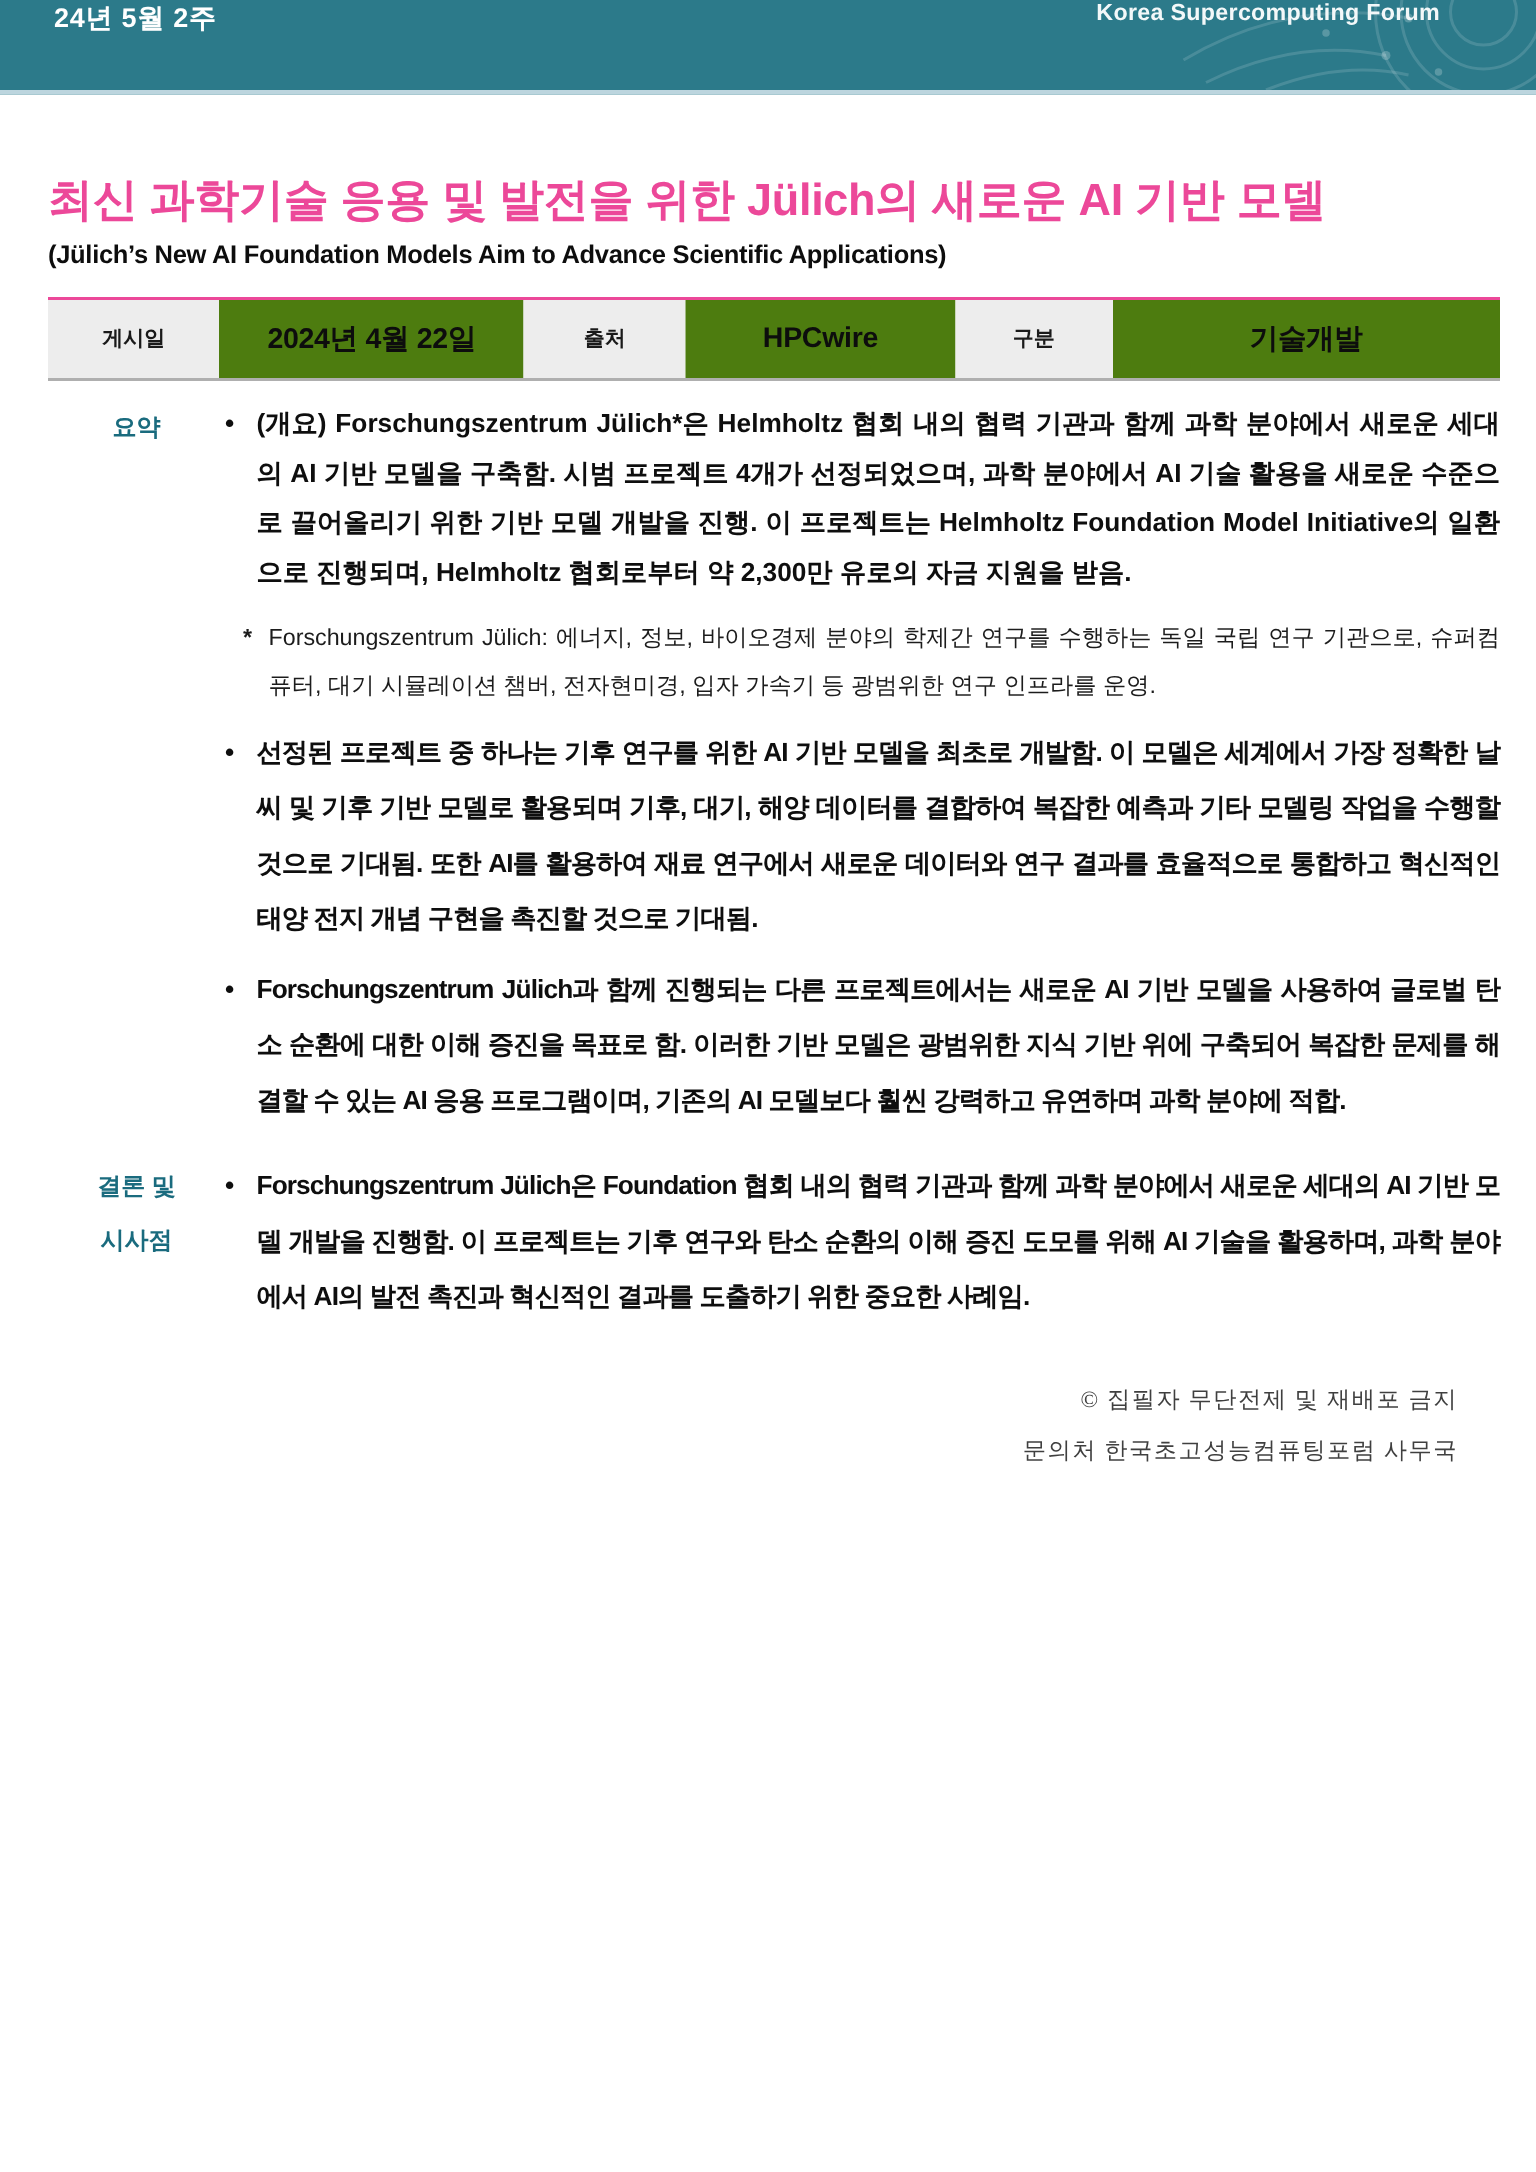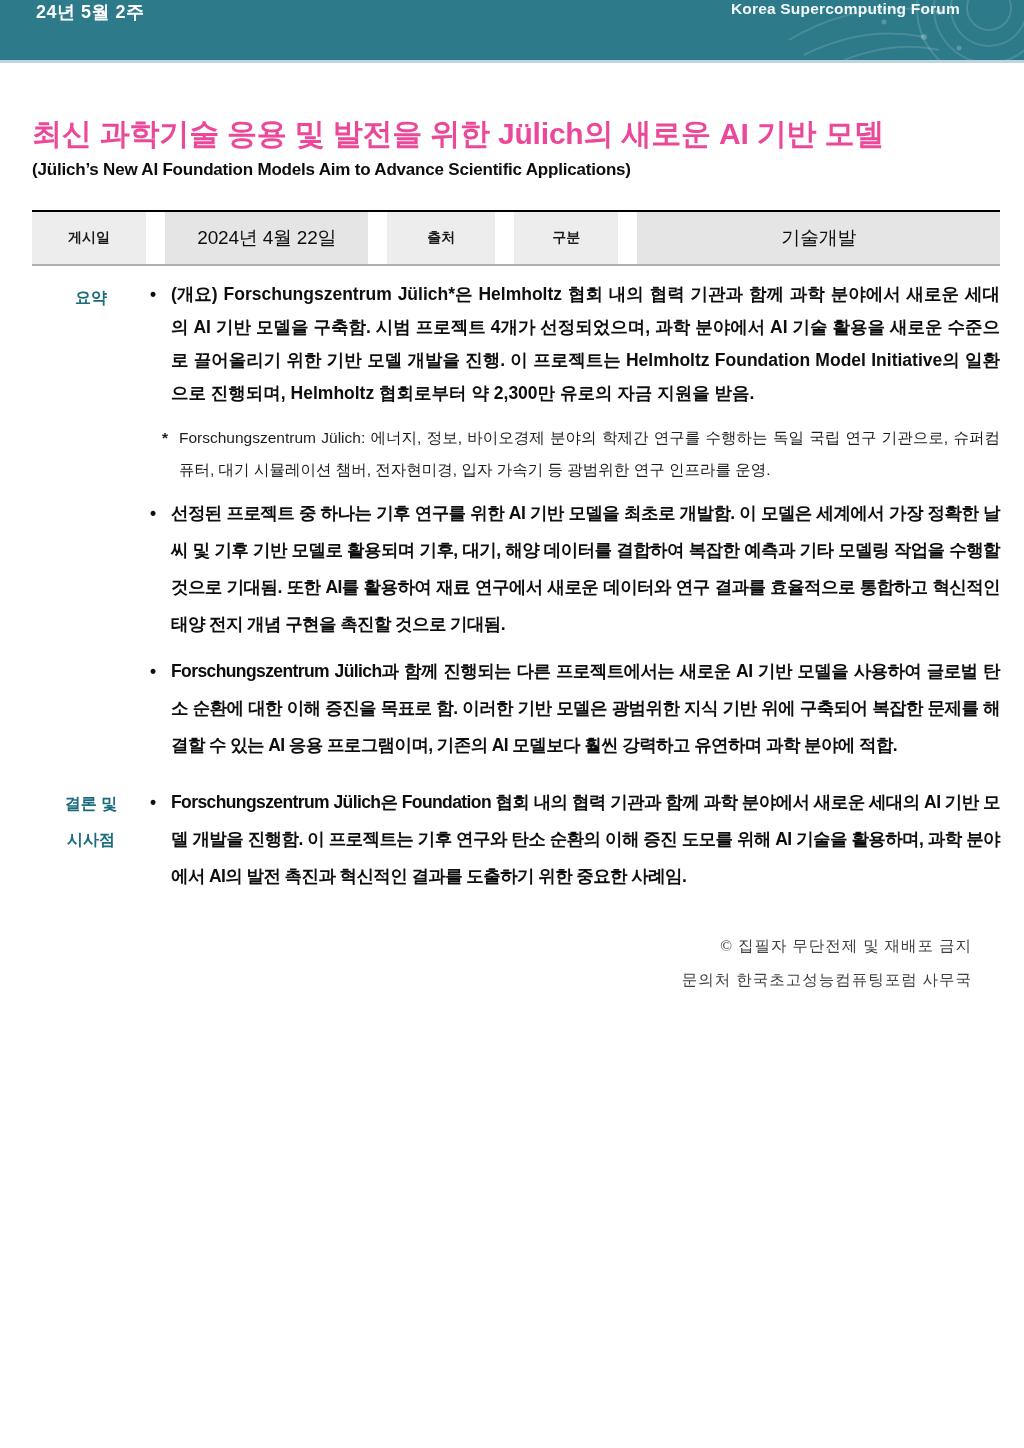--- a/index.html
+++ b/index.html
@@ -29,30 +29,29 @@
     position:relative;z-index:2;
   }
   .header svg.pattern{position:absolute;right:0;top:0;z-index:1;}
   
   .content{padding:0 24px 0 32px;}
   .title-block{margin-top:56px;}
   .title-ko{font-size:30px;font-weight:bold;color:#ec4899;letter-spacing:-0.2px;line-height:30px;}
   .title-en{font-size:17px;font-weight:bold;color:#0d0d0d;margin-top:11px;letter-spacing:-0.2px;}
   
   .meta-table{
-    margin-top:30px;
+    margin-top:18px;
     display:flex;
-    border-top:2px solid #000000;
+    border-top:2px solid #ec4899;
     border-bottom:2px solid #AFAFAF;
     height:52px;
-    gap:19px;
   }
   .meta-cell{display:flex;align-items:center;justify-content:center;}
   .meta-cell.lab{background:#EDEDED;font-size:14px;font-weight:bold;color:#1a1a1a;}
-  .meta-cell.val{background:#e5e5e5;font-size:19px;font-weight:normal;color:#0d0d0d;letter-spacing:-0.2px;}
+  .meta-cell.val{background:#4d7c0f;font-size:19px;font-weight:bold;color:#0d0d0d;letter-spacing:-0.2px;}
   .w-lab1{width:11.8%;}.w-val1{width:21.0%;}
   .w-lab2{width:11.1%;}.w-val2{width:18.6%;}
   .w-lab3{width:10.8%;}.w-val3{width:26.7%;flex:1;}
   
   .section{display:flex;margin-top:12px;}
   .section-label{
     width:118px;flex-shrink:0;
     color:#1A6B7E;font-weight:bold;font-size:16px;
     text-align:center;padding-top:2px;line-height:36px;
   }
@@ -113,20 +112,21 @@
 
   <div class="title-block">
     <div class="title-ko">최신 과학기술 응용 및 발전을 위한 Jülich의 새로운 AI 기반 모델</div>
     <div class="title-en">(Jülich’s New AI Foundation Models Aim to Advance Scientific Applications)</div>
   </div>
 
   <div class="meta-table">
     <div class="meta-cell lab w-lab1">게시일</div>
     <div class="meta-cell val w-val1">2024년 4월 22일</div>
     <div class="meta-cell lab w-lab2">출처</div>
+    <div class="meta-cell val w-val2">HPCwire</div>
     <div class="meta-cell lab w-lab3">구분</div>
     <div class="meta-cell val w-val3">기술개발</div>
   </div>
 
   <div class="section">
     <div class="section-label">요약</div>
     <div class="section-body">
 
       <div class="bullet">
         <span class="marker">•</span>

